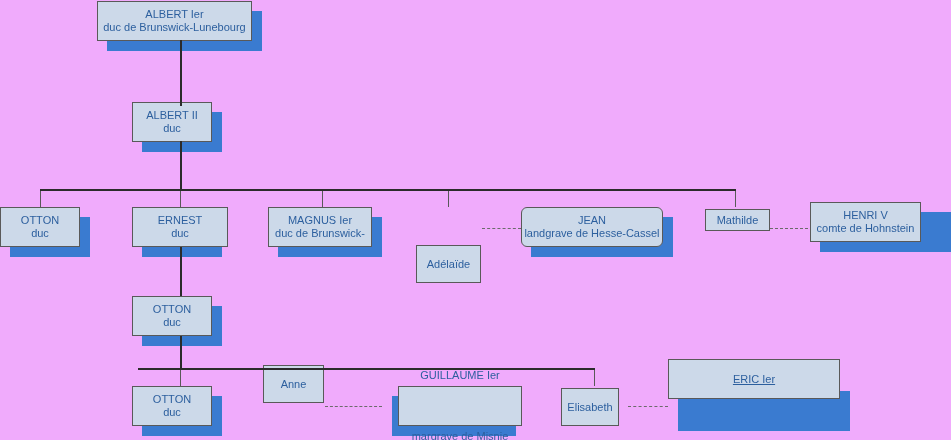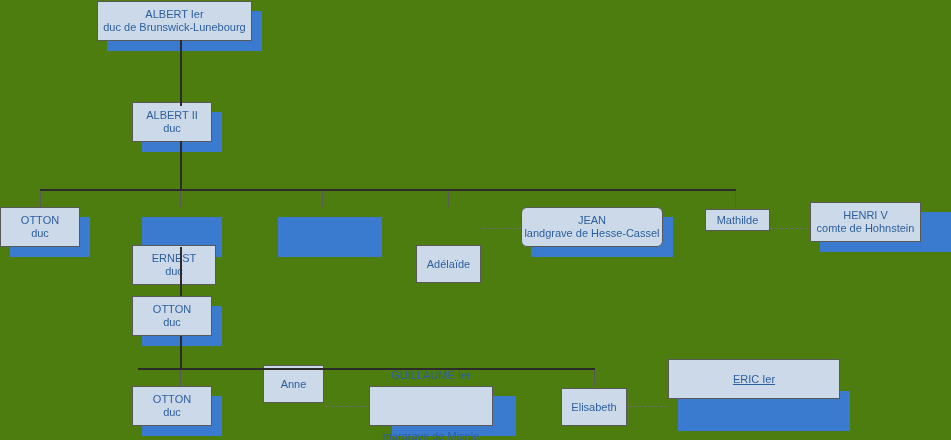--- a/index.html
+++ b/index.html
@@ -4,21 +4,21 @@
 <style>
   html, body {
     margin: 0;
     padding: 0;
     background: #ffffff;
   }
   #canvas {
     position: relative;
     width: 951px;
     height: 440px;
-    background: #4d7c0f;
+    background: #f0abfc;
     font-family: "Liberation Sans", sans-serif;
     overflow: hidden;
   }
 
   
   .node {
     position: absolute;
     box-sizing: border-box;
     background: #ccd9e9;
     border: 1px solid #595959;
@@ -123,25 +123,29 @@
   <div class="node" style="left:132px; top:102px; width:80px; height:40px;">
     <span class="l1">ALBERT II</span>
     <span class="l2">duc</span>
   </div>
 
   <div class="node" style="left:0px; top:207px; width:80px; height:40px;">
     <span class="l1">OTTON</span>
     <span class="l2">duc</span>
   </div>
 
-  <div class="node" style="left:132px; top:207px; width:84px; height:40px;margin-top:38px;">
+  <div class="node" style="left:132px; top:207px; width:96px; height:40px;">
     <span class="l1">ERNEST</span>
     <span class="l2">duc</span>
   </div>
 
+  <div class="node" style="left:268px; top:207px; width:104px; height:40px;">
+    <span class="l1">MAGNUS Ier</span>
+    <span class="l2">duc de Brunswick-</span>
+  </div>
 
   <div class="node" style="left:416px; top:209px; width:65px; height:38px;margin-top:36px;">
     <span class="l1">Adélaïde</span>
 
   </div>
 
   <div class="node" style="left:521px; top:207px; width:142px; height:40px;border-radius:6px;">
     <span class="l1">JEAN</span>
     <span class="l2">landgrave de Hesse-Cassel</span>
   </div>
@@ -164,26 +168,26 @@
   <div class="node" style="left:132px; top:386px; width:80px; height:40px;">
     <span class="l1">OTTON</span>
     <span class="l2">duc</span>
   </div>
 
   <div class="node" style="left:263px; top:365px; width:61px; height:38px;">
     <span class="l1">Anne</span>
 
   </div>
 
-  <div class="node" style="left:369px; top:386px; width:124px; height:40px;gap:48px;">
+  <div class="node" style="left:398px; top:386px; width:124px; height:40px;gap:48px;">
     <span class="l1">GUILLAUME Ier</span>
     <span class="l2">margrave de Misnie</span>
   </div>
 
-  <div class="node" style="left:561px; top:388px; width:66px; height:38px;">
+  <div class="node" style="left:561px; top:388px; width:58px; height:38px;">
     <span class="l1">Elisabeth</span>
 
   </div>
 
   <div class="node" style="left:668px; top:359px; width:172px; height:40px;text-decoration:underline;">
     <span class="l1">ERIC Ier</span>
   </div>
 
 </div>
 

